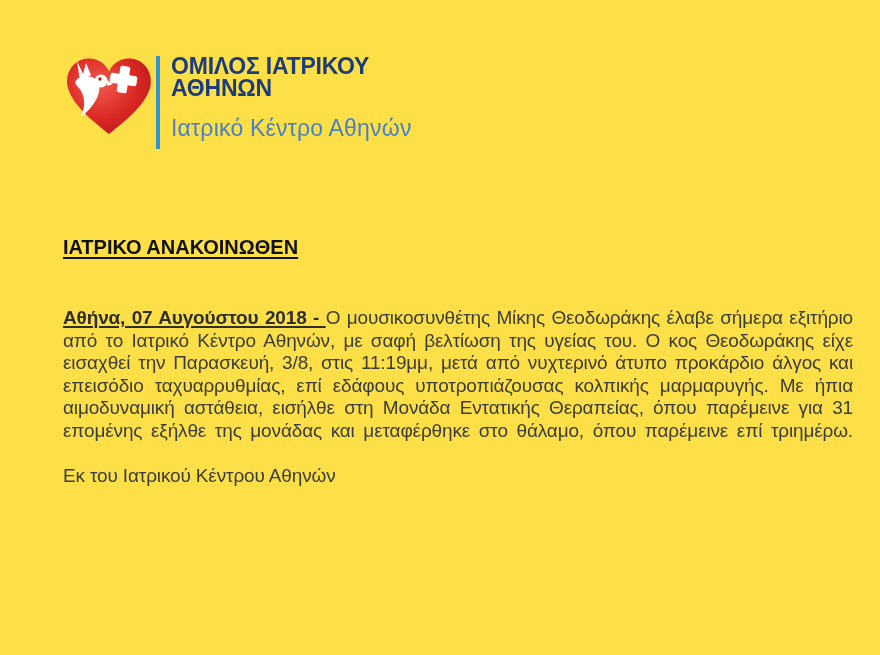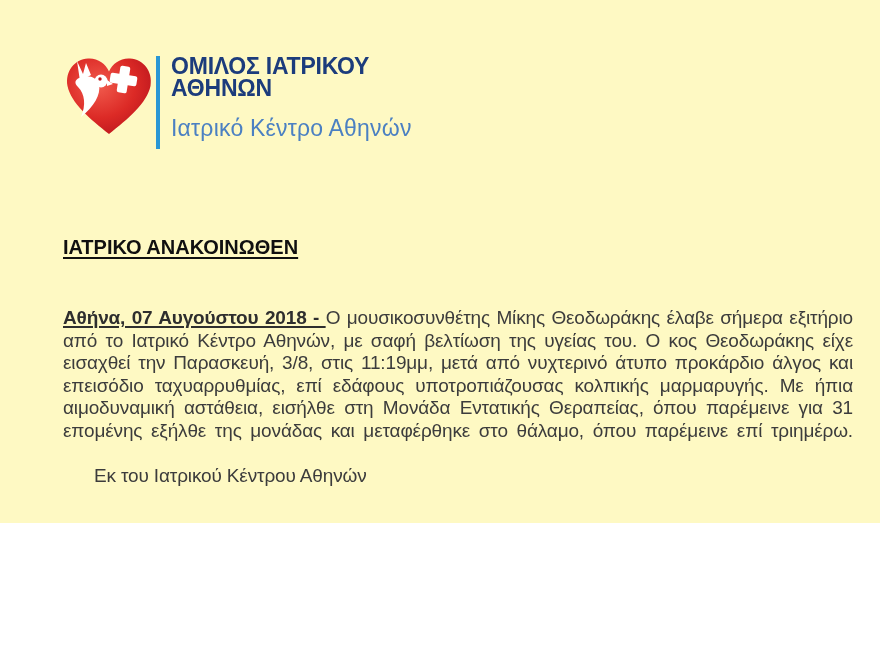--- a/index.html
+++ b/index.html
@@ -1,20 +1,20 @@
 <!DOCTYPE html>
 <html><head>
 <meta charset="utf-8">
 <style>
   html,body { margin:0; padding:0; background:#ffffff; }
   .page {
     position: relative;
     width: 880px;
-    height: 523px;
-    background: #fef9c3;
+    height: 655px;
+    background: #fde047;
     overflow: hidden;
     font-family: "Liberation Sans", "DejaVu Sans", sans-serif;
   }
 
   
   .logo { position: absolute; left: 64px; top: 54px; width: 420px; height: 100px; }
   .logo svg { position: absolute; left: 0; top: 0; }
   .logo-bar {
     position: absolute; left: 92px; top: 2px;
     width: 4px; height: 93px;
@@ -60,21 +60,21 @@
   }
   .aline { text-align: justify; text-align-last: justify; }
   .dateline {
     font-weight: bold;
     color: #2e2e2e;
     text-decoration: underline;
     text-decoration-thickness: 2px;
     text-underline-offset: 2px;
   }
   .spacer-line { height: 22.5px; }
-  .closing { text-align: left; margin-left: 31px; }
+  .closing { text-align: left; }
 </style>
 </head>
 <body>
 
 <div class="page">
 
   <header class="logo">
     <svg width="90" height="84" viewBox="0 0 90 84" aria-hidden="true">
       <defs>
         <radialGradient id="hg" cx="38%" cy="36%" r="78%">

